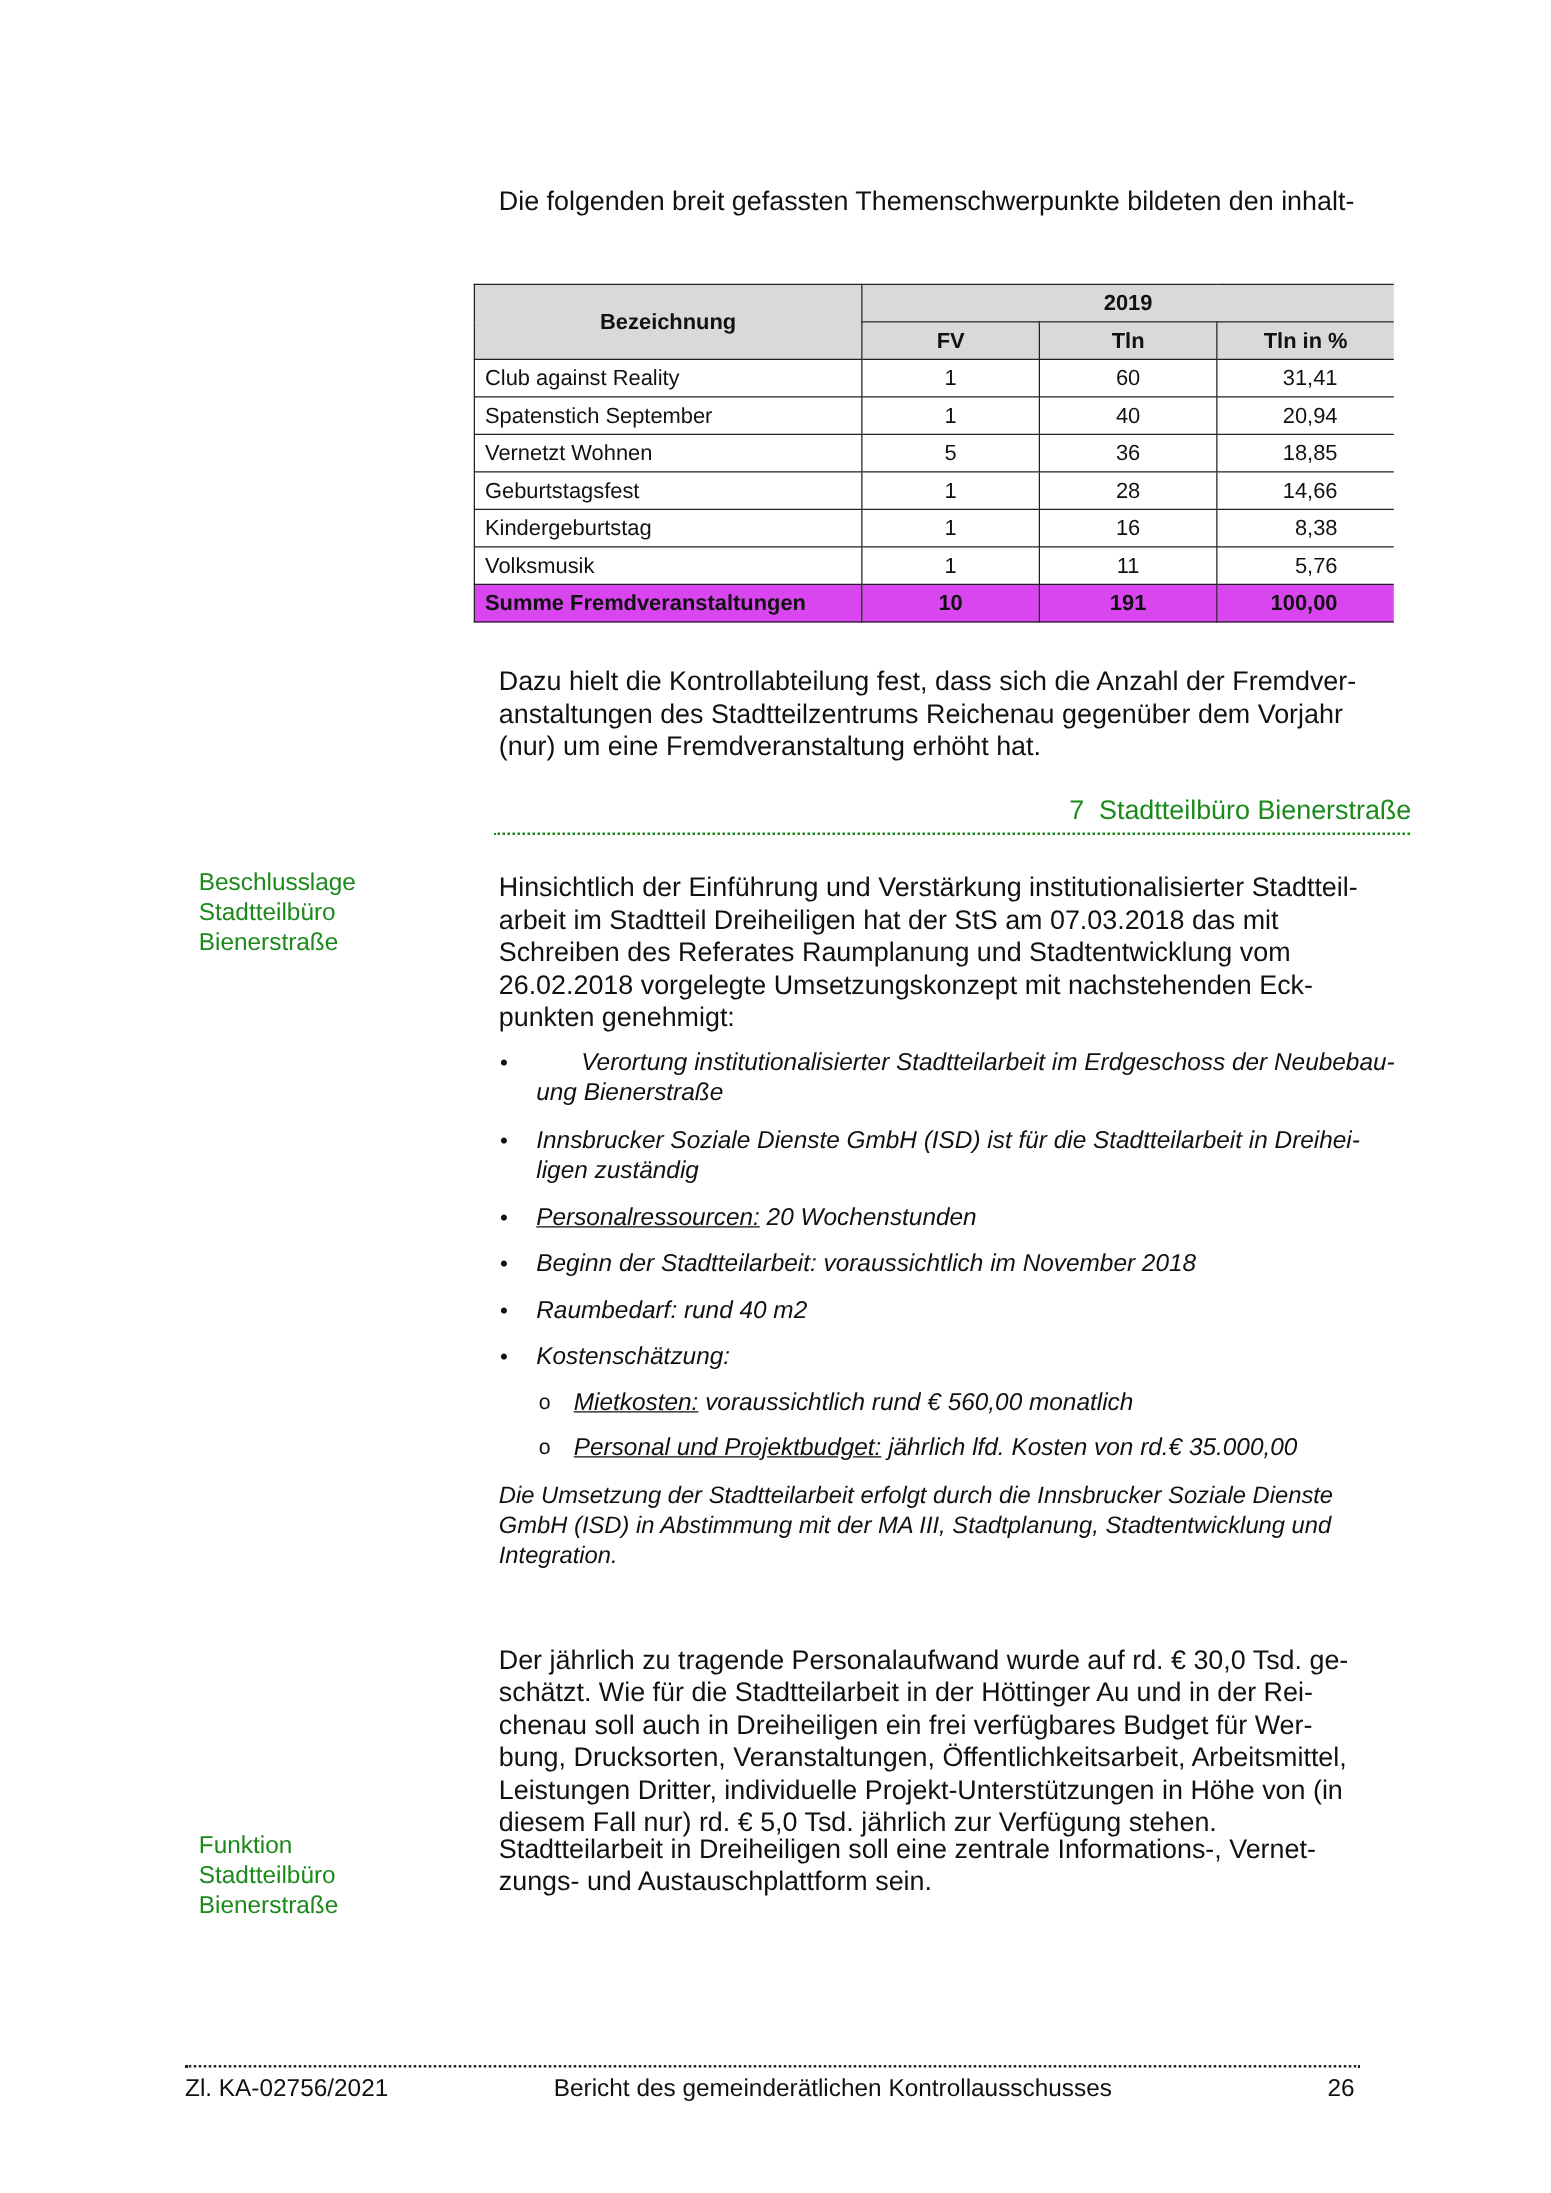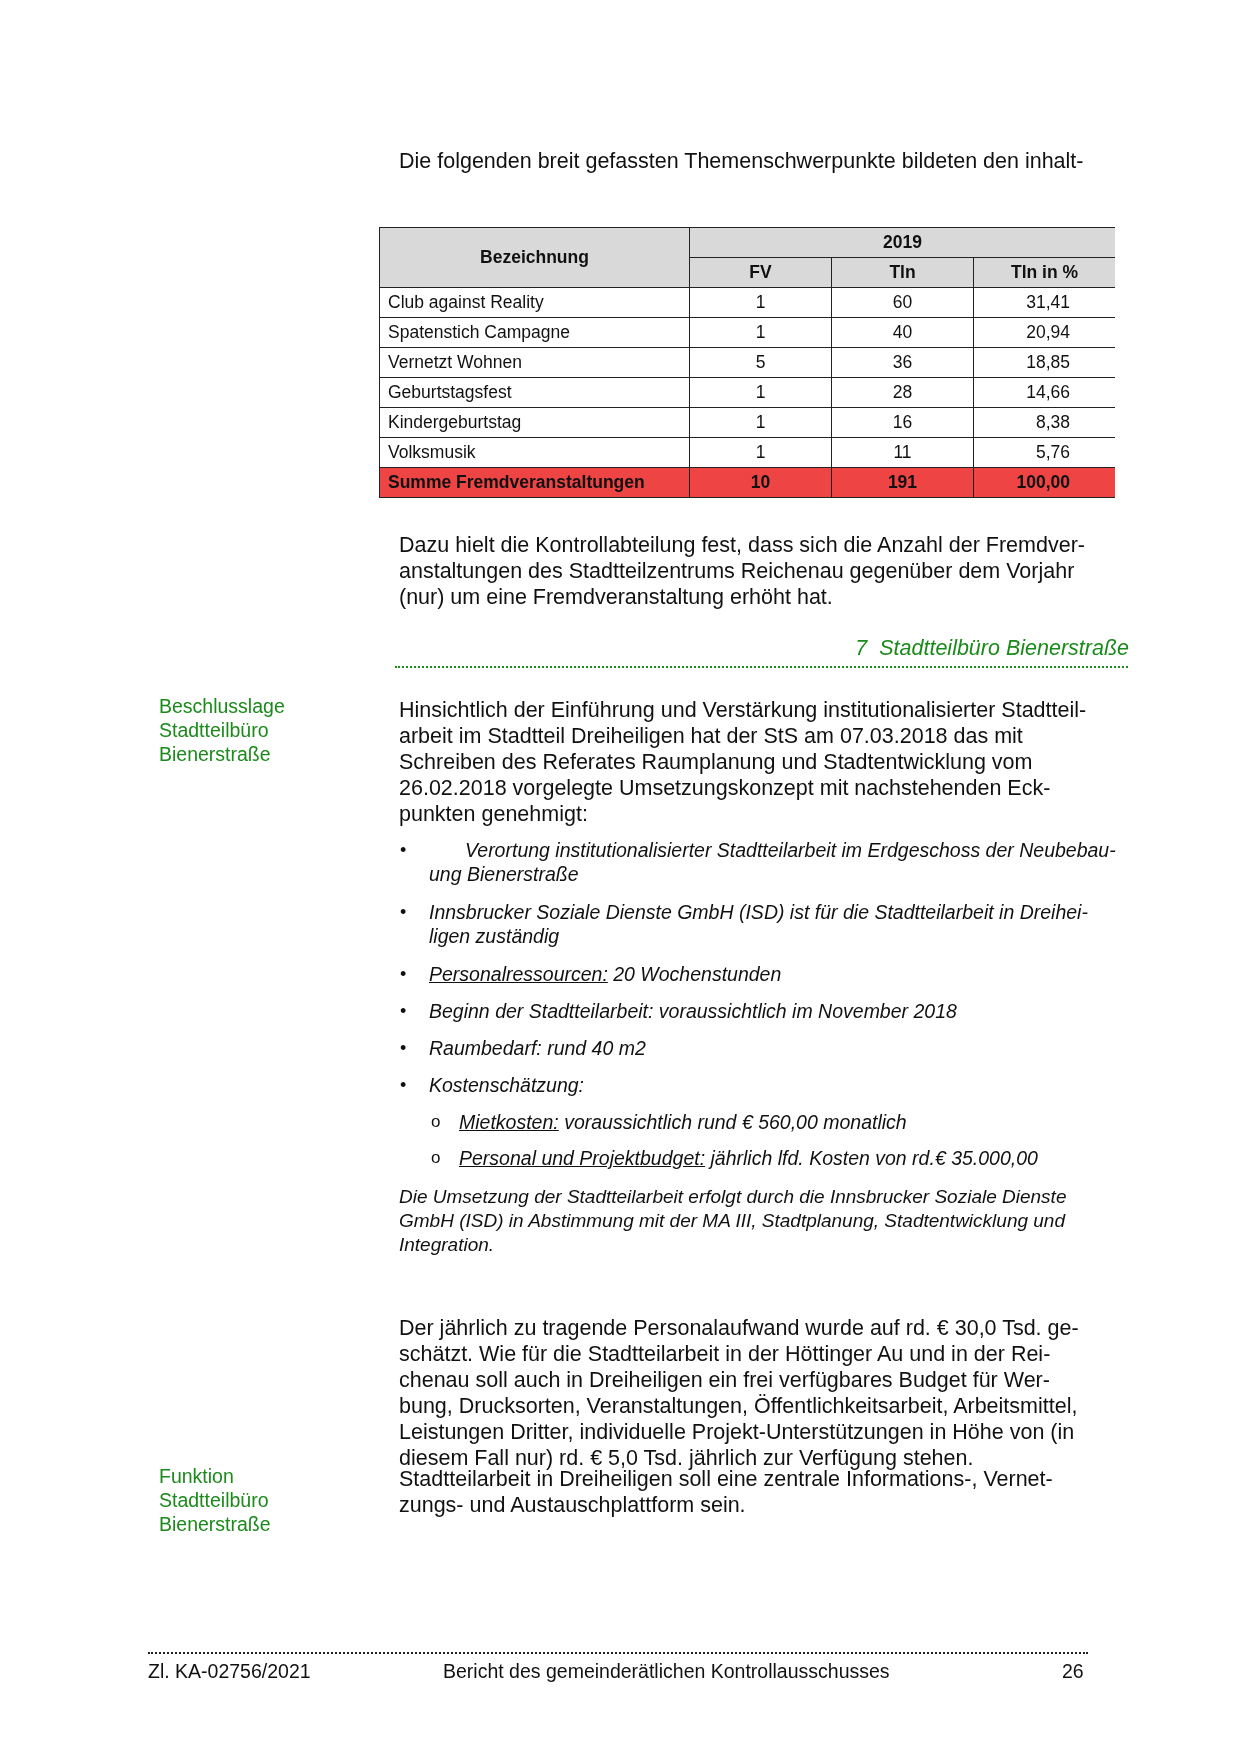--- a/index.html
+++ b/index.html
@@ -2,30 +2,30 @@
 <html><head>
 <meta charset="utf-8">
 <style>
   html, body { margin: 0; padding: 0; background: #ffffff; }
   body { width: 1241px; height: 1754px; position: relative; overflow: hidden;
          font-family: "Liberation Sans", sans-serif; color: #111; }
   .abs { position: absolute; }
   .body-text { font-size: 21.5px; line-height: 26px; text-align: justify; }
   .body-text .ln { display: block; white-space: nowrap; }
   .margin-note { font-size: 19.5px; line-height: 24px; color: #1b8a1b; }
-  .green { color: #1b8a1b; font-style: italic; }
+  .green { color: #1b8a1b; }
 
   table.fv { position: absolute; left: 379px; top: 227px; border-collapse: collapse;
              font-size: 17.5px; padding-left: 16px; }
   table.fv td, table.fv th { border: 1.5px solid #222; height: 29px; padding: 0 8px; }
   table.fv th { background: #d9d9d9; font-weight: bold; }
   table.fv .last-col { border-right: none; }
   table.fv td.num { text-align: center; }
   table.fv td.pct { text-align: right; padding-right: 45px; }
-  table.fv tr.sum td { background: #ef4444; font-weight: bold; }
+  table.fv tr.sum td { background: #d946ef; font-weight: bold; }
 
   .dotted-green { position: absolute; left: 395px; width: 733px; top: 666px;
                   border-top: 2px dotted #1b8a1b; }
   .bullets { position: absolute; left: 399px; width: 730px; font-size: 19.5px;
              font-style: italic; line-height: 24px; }
   .bullet-row { position: absolute; left: 0; width: 730px; }
   .bullet-dot { position: absolute; left: 1px; font-style: normal; font-size: 18px; }
   .bullet-text { position: absolute; left: 30px; width: 700px; text-align: justify; }
   .sub-dot { position: absolute; left: 32px; font-style: normal; font-size: 17px; }
   .sub-text { position: absolute; left: 60px; white-space: nowrap; }
@@ -53,21 +53,21 @@
     <th style="width:125px;">Tln</th>
     <th style="width:125px;" class="last-col">Tln in %</th>
   </tr>
   <tr>
     <td>Club against Reality</td>
     <td class="num">1</td>
     <td class="num">60</td>
     <td class="pct last-col">31,41</td>
   </tr>
   <tr>
-    <td>Spatenstich Campagne</td>
+    <td>Spatenstich September</td>
     <td class="num">1</td>
     <td class="num">40</td>
     <td class="pct last-col">20,94</td>
   </tr>
   <tr>
     <td>Vernetzt Wohnen</td>
     <td class="num">5</td>
     <td class="num">36</td>
     <td class="pct last-col">18,85</td>
   </tr>

